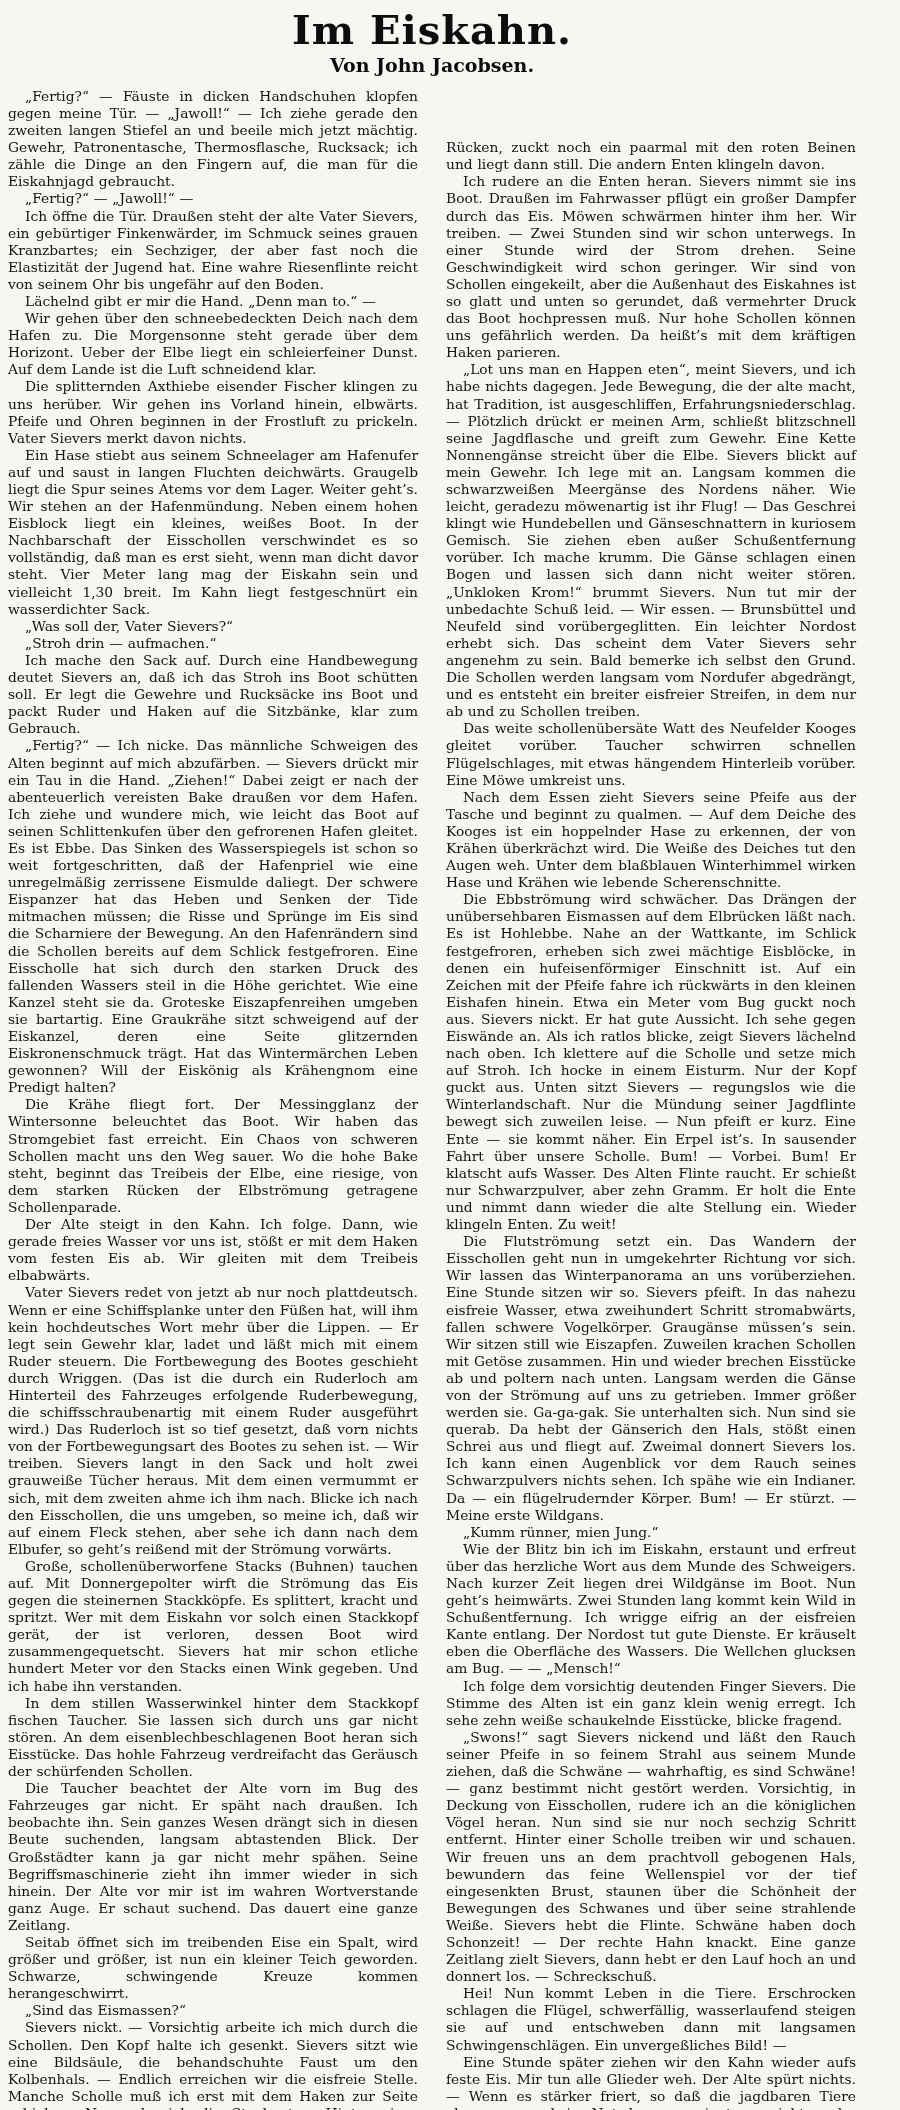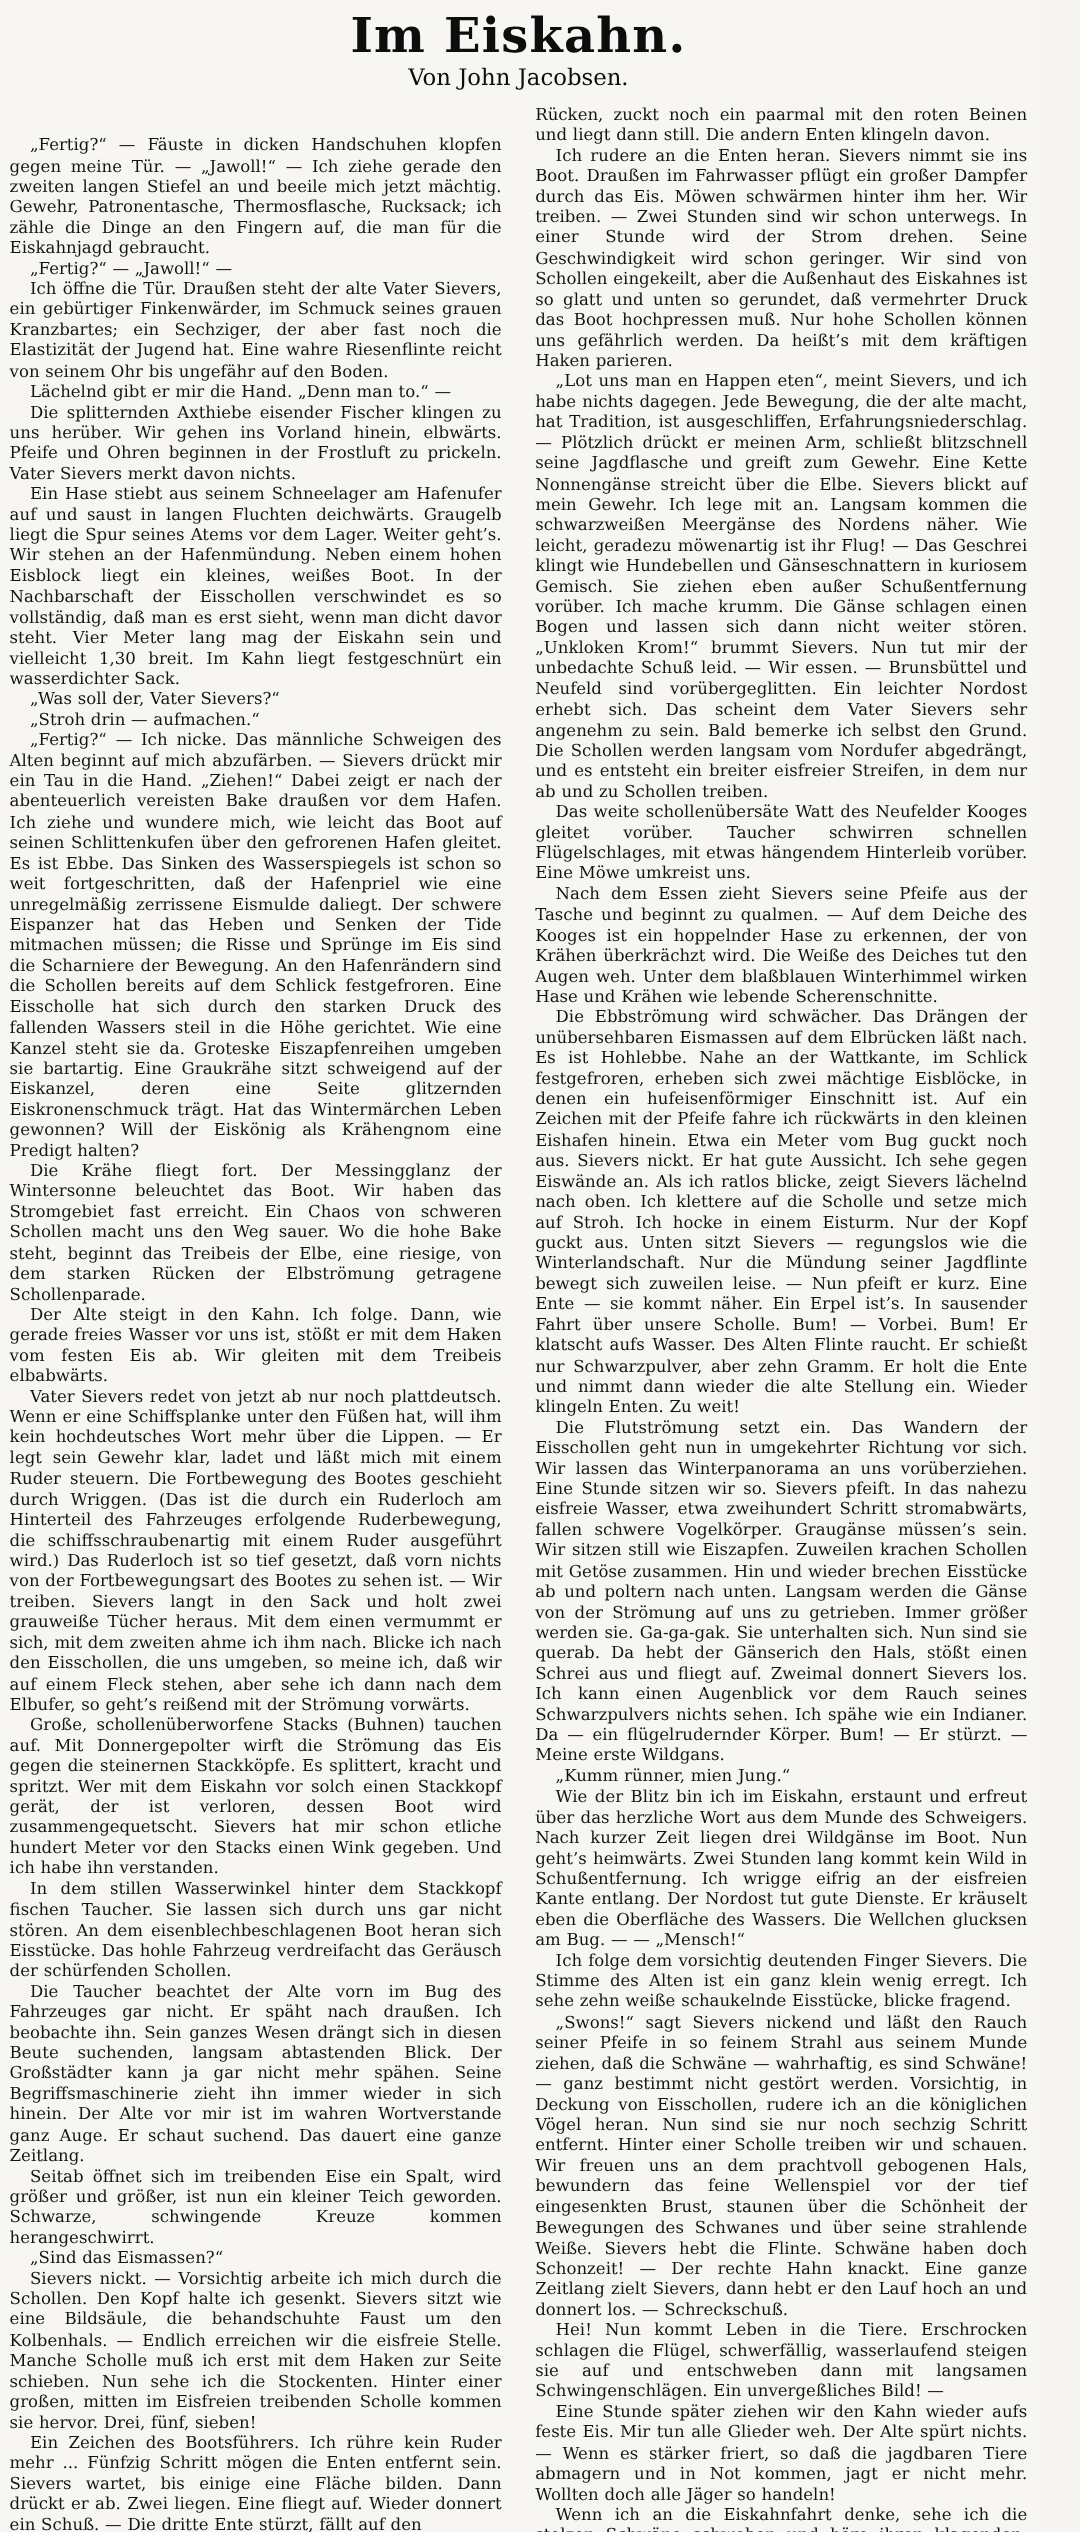--- a/index.html
+++ b/index.html
@@ -27,21 +27,21 @@
     font-size: 40px;
     line-height: 1.1;
     font-weight: bold;
     letter-spacing: 1px;
     color: #0d0d0d;
   }
   h2.byline {
     margin: 3px 0 11px 0;
     font-size: 19px;
     line-height: 1.15;
-    font-weight: normal;
+    font-weight: bold;
     color: #0d0d0d;
   }
   .columns {
     display: flex;
     gap: 28px;
     align-items: center;
   }
   .col {
     flex: 1 1 0;
     min-width: 0;
@@ -65,24 +65,26 @@
   <div class="masthead">
     <h1 class="title">Im Eiskahn.</h1>
     <h2 class="byline">Von John Jacobsen.</h2>
   </div>
   <div class="columns">
     <div class="col">
         <p class="para">„Fertig?“ — Fäuste in dicken Handschuhen klopfen gegen meine Tür. — „Jawoll!“ — Ich ziehe gerade den zweiten langen Stiefel an und beeile mich jetzt mächtig. Gewehr, Patronentasche, Thermosflasche, Rucksack; ich zähle die Dinge an den Fingern auf, die man für die Eiskahnjagd gebraucht.</p>
         <p class="para">„Fertig?“ — „Jawoll!“ —</p>
         <p class="para">Ich öffne die Tür. Draußen steht der alte Vater Sievers, ein gebürtiger Finkenwärder, im Schmuck seines grauen Kranzbartes; ein Sechziger, der aber fast noch die Elastizität der Jugend hat. Eine wahre Riesenflinte reicht von seinem Ohr bis ungefähr auf den Boden.</p>
         <p class="para">Lächelnd gibt er mir die Hand. „Denn man to.“ —</p>
+        <p class="para">Wir gehen über den schneebedeckten Deich nach dem Hafen zu. Die Morgensonne steht gerade über dem Horizont. Ueber der Elbe liegt ein schleierfeiner Dunst. Auf dem Lande ist die Luft schneidend klar.</p>
         <p class="para">Die splitternden Axthiebe eisender Fischer klingen zu uns herüber. Wir gehen ins Vorland hinein, elbwärts. Pfeife und Ohren beginnen in der Frostluft zu prickeln. Vater Sievers merkt davon nichts.</p>
         <p class="para">Ein Hase stiebt aus seinem Schneelager am Hafenufer auf und saust in langen Fluchten deichwärts. Graugelb liegt die Spur seines Atems vor dem Lager. Weiter geht’s. Wir stehen an der Hafenmündung. Neben einem hohen Eisblock liegt ein kleines, weißes Boot. In der Nachbarschaft der Eisschollen verschwindet es so vollständig, daß man es erst sieht, wenn man dicht davor steht. Vier Meter lang mag der Eiskahn sein und vielleicht 1,30 breit. Im Kahn liegt festgeschnürt ein wasserdichter Sack.</p>
         <p class="para">„Was soll der, Vater Sievers?“</p>
         <p class="para">„Stroh drin — aufmachen.“</p>
+        <p class="para">Ich mache den Sack auf. Durch eine Handbewegung deutet Sievers an, daß ich das Stroh ins Boot schütten soll. Er legt die Gewehre und Rucksäcke ins Boot und packt Ruder und Haken auf die Sitzbänke, klar zum Gebrauch.</p>
         <p class="para">„Fertig?“ — Ich nicke. Das männliche Schweigen des Alten beginnt auf mich abzufärben. — Sievers drückt mir ein Tau in die Hand. „Ziehen!“ Dabei zeigt er nach der abenteuerlich vereisten Bake draußen vor dem Hafen. Ich ziehe und wundere mich, wie leicht das Boot auf seinen Schlittenkufen über den gefrorenen Hafen gleitet. Es ist Ebbe. Das Sinken des Wasserspiegels ist schon so weit fortgeschritten, daß der Hafenpriel wie eine unregelmäßig zerrissene Eismulde daliegt. Der schwere Eispanzer hat das Heben und Senken der Tide mitmachen müssen; die Risse und Sprünge im Eis sind die Scharniere der Bewegung. An den Hafenrändern sind die Schollen bereits auf dem Schlick festgefroren. Eine Eisscholle hat sich durch den starken Druck des fallenden Wassers steil in die Höhe gerichtet. Wie eine Kanzel steht sie da. Groteske Eiszapfenreihen umgeben sie bartartig. Eine Graukrähe sitzt schweigend auf der Eiskanzel, deren eine Seite glitzernden Eiskronenschmuck trägt. Hat das Wintermärchen Leben gewonnen? Will der Eiskönig als Krähengnom eine Predigt halten?</p>
         <p class="para">Die Krähe fliegt fort. Der Messingglanz der Wintersonne beleuchtet das Boot. Wir haben das Stromgebiet fast erreicht. Ein Chaos von schweren Schollen macht uns den Weg sauer. Wo die hohe Bake steht, beginnt das Treibeis der Elbe, eine riesige, von dem starken Rücken der Elbströmung getragene Schollenparade.</p>
         <p class="para">Der Alte steigt in den Kahn. Ich folge. Dann, wie gerade freies Wasser vor uns ist, stößt er mit dem Haken vom festen Eis ab. Wir gleiten mit dem Treibeis elbabwärts.</p>
         <p class="para">Vater Sievers redet von jetzt ab nur noch plattdeutsch. Wenn er eine Schiffsplanke unter den Füßen hat, will ihm kein hochdeutsches Wort mehr über die Lippen. — Er legt sein Gewehr klar, ladet und läßt mich mit einem Ruder steuern. Die Fortbewegung des Bootes geschieht durch Wriggen. (Das ist die durch ein Ruderloch am Hinterteil des Fahrzeuges erfolgende Ruderbewegung, die schiffsschraubenartig mit einem Ruder ausgeführt wird.) Das Ruderloch ist so tief gesetzt, daß vorn nichts von der Fortbewegungsart des Bootes zu sehen ist. — Wir treiben. Sievers langt in den Sack und holt zwei grauweiße Tücher heraus. Mit dem einen vermummt er sich, mit dem zweiten ahme ich ihm nach. Blicke ich nach den Eisschollen, die uns umgeben, so meine ich, daß wir auf einem Fleck stehen, aber sehe ich dann nach dem Elbufer, so geht’s reißend mit der Strömung vorwärts.</p>
         <p class="para">Große, schollenüberworfene Stacks (Buhnen) tauchen auf. Mit Donnergepolter wirft die Strömung das Eis gegen die steinernen Stackköpfe. Es splittert, kracht und spritzt. Wer mit dem Eiskahn vor solch einen Stackkopf gerät, der ist verloren, dessen Boot wird zusammengequetscht. Sievers hat mir schon etliche hundert Meter vor den Stacks einen Wink gegeben. Und ich habe ihn verstanden.</p>
         <p class="para">In dem stillen Wasserwinkel hinter dem Stackkopf fischen Taucher. Sie lassen sich durch uns gar nicht stören. An dem eisenblechbeschlagenen Boot heran sich Eisstücke. Das hohle Fahrzeug verdreifacht das Geräusch der schürfenden Schollen.</p>
         <p class="para">Die Taucher beachtet der Alte vorn im Bug des Fahrzeuges gar nicht. Er späht nach draußen. Ich beobachte ihn. Sein ganzes Wesen drängt sich in diesen Beute suchenden, langsam abtastenden Blick. Der Großstädter kann ja gar nicht mehr spähen. Seine Begriffsmaschinerie zieht ihn immer wieder in sich hinein. Der Alte vor mir ist im wahren Wortverstande ganz Auge. Er schaut suchend. Das dauert eine ganze Zeitlang.</p>
         <p class="para">Seitab öffnet sich im treibenden Eise ein Spalt, wird größer und größer, ist nun ein kleiner Teich geworden. Schwarze, schwingende Kreuze kommen herangeschwirrt.</p>
         <p class="para">„Sind das Eismassen?“</p>
         <p class="para">Sievers nickt. — Vorsichtig arbeite ich mich durch die Schollen. Den Kopf halte ich gesenkt. Sievers sitzt wie eine Bildsäule, die behandschuhte Faust um den Kolbenhals. — Endlich erreichen wir die eisfreie Stelle. Manche Scholle muß ich erst mit dem Haken zur Seite schieben. Nun sehe ich die Stockenten. Hinter einer großen, mitten im Eisfreien treibenden Scholle kommen sie hervor. Drei, fünf, sieben!</p>

